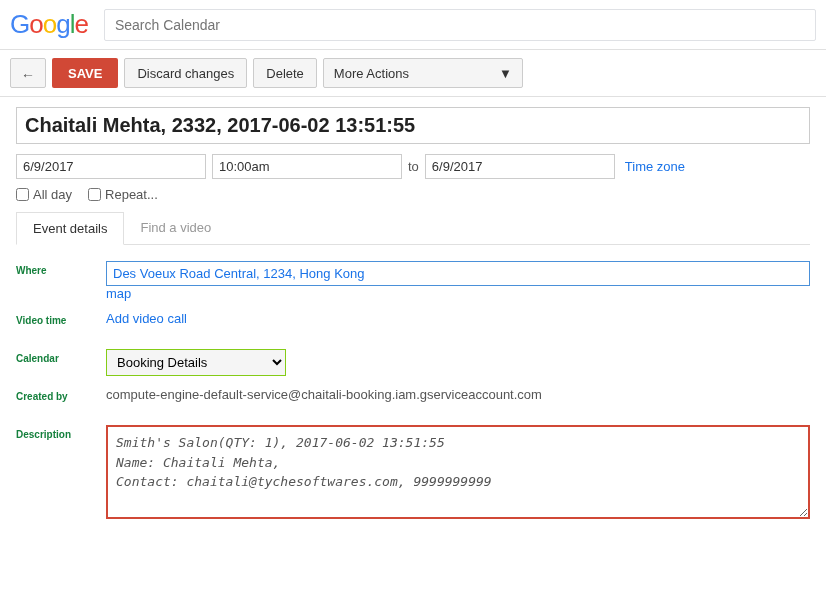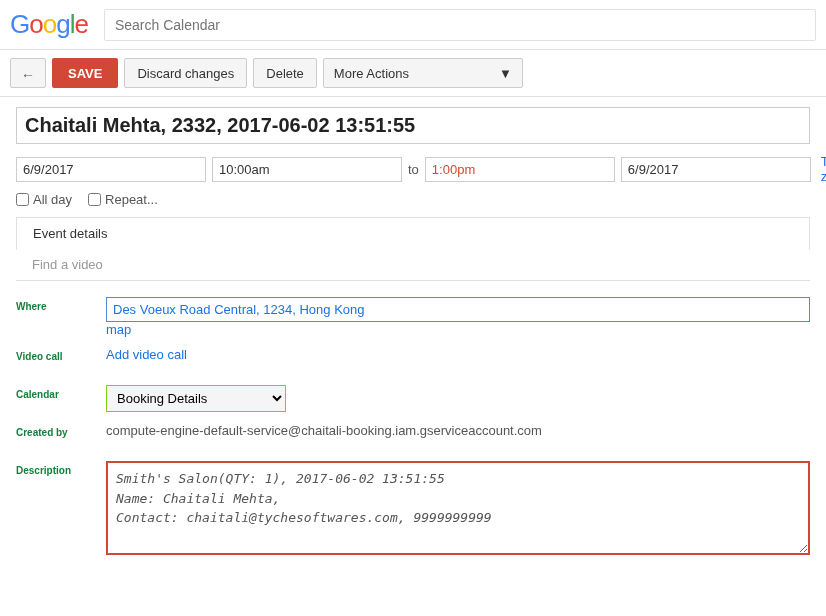--- a/index.html
+++ b/index.html
@@ -157,21 +157,20 @@
     }
     .checkbox-label input {
       cursor: pointer;
     }
 
     
     .tabs {
       display: flex;
       border-bottom: 1px solid #e0e0e0;
       margin-bottom: 12px;
-      flex-direction: column;
     }
     .tab {
       padding: 8px 16px;
       font-size: 13px;
       cursor: pointer;
       color: #555;
       border: 1px solid transparent;
       border-bottom: none;
     }
     .tab.active {
@@ -278,21 +277,20 @@
 <div class="main-content">
 
   
   <input class="event-title-input" type="text" value="Chaitali Mehta, 2332, 2017-06-02 13:51:55" style="">
 
   
   <div class="datetime-row">
     <input class="date-input" type="text" value="6/9/2017" style="">
     <input class="time-input" type="text" value="10:00am" style="">
     <span class="to-label">to</span>
-    <input class="time-input end-time" type="text" value="1:00pm" style="">
     <input class="date-input" type="text" value="6/9/2017" style="">
     <a class="timezone-link">Time zone</a>
   </div>
 
   
   <div class="options-row">
     <label class="checkbox-label">
       <input type="checkbox" style="">
       <span>All day</span>
     </label>
@@ -314,21 +312,21 @@
     <div class="form-row">
       <div class="form-label">Where</div>
       <div class="form-value">
         <input class="where-input" type="text" value="Des Voeux Road Central, 1234, Hong Kong" style="">
         <br>
         <a class="map-link">map</a>
       </div>
     </div>
 
     <div class="form-row">
-      <div class="form-label">Video call</div>
+      <div class="form-label">Video time</div>
       <div class="form-value">
         <a class="add-video-link">Add video call</a>
       </div>
     </div>
 
     <div class="form-row">
       <div class="form-label">Calendar</div>
       <div class="form-value">
         <select class="calendar-select">
           <option>Booking Details</option>

